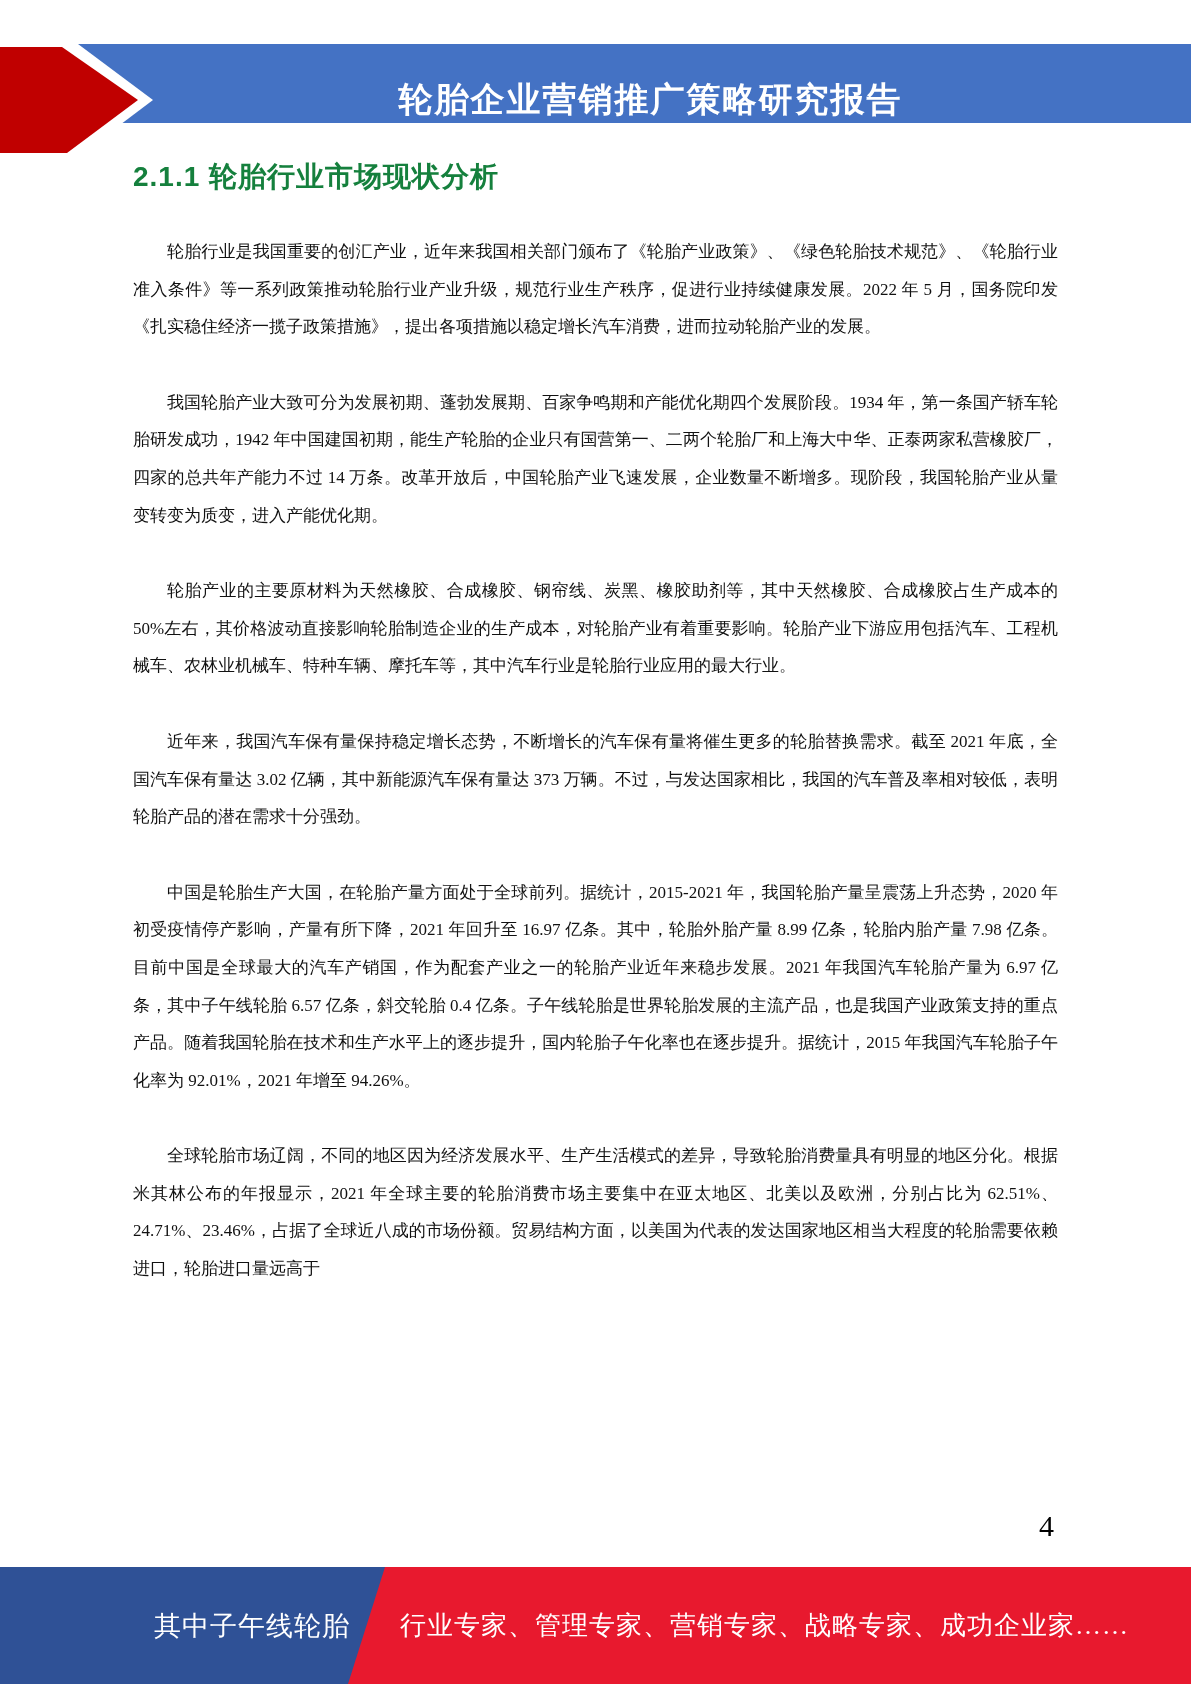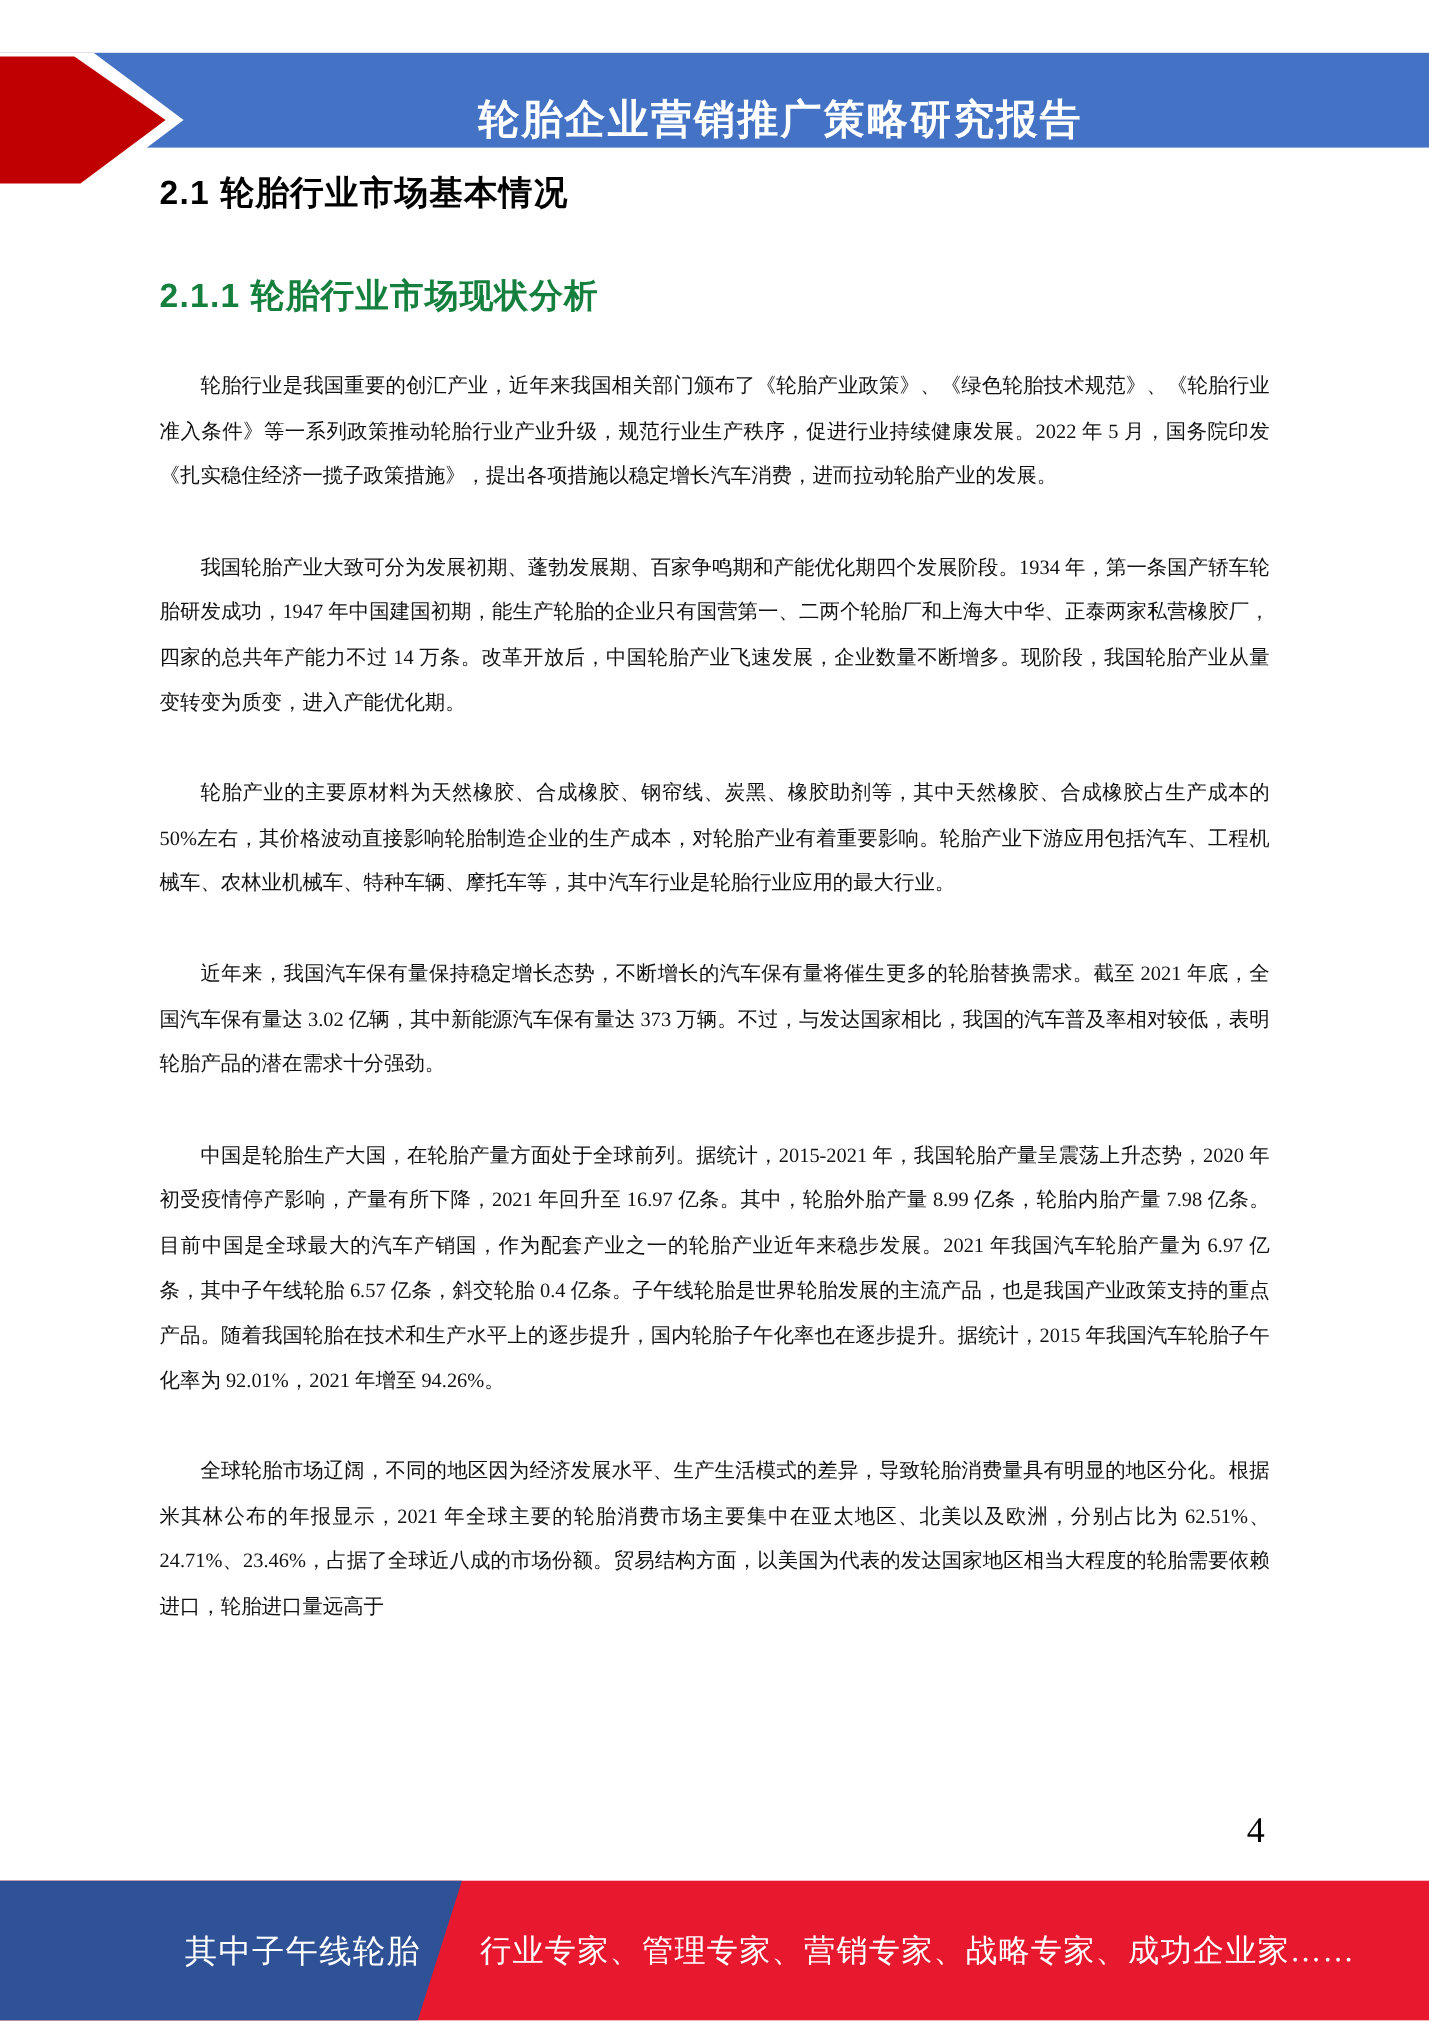--- a/index.html
+++ b/index.html
@@ -126,25 +126,24 @@
 
   <div class="header-banner">
     <svg class="chevron-svg" width="170" height="111" viewBox="0 0 170 111">
       <polygon class="chev-white" points="0,0 78,0 153,56 80,111 0,111"></polygon>
       <polygon class="chev-red" points="0,3 62,3 138,56 67,109 0,109"></polygon>
     </svg>
     <div class="header-title">轮胎企业营销推广策略研究报告</div>
   </div>
 
   <div class="content">
-    <div class="section-heading">2.1 轮胎行业市场基本情况</div>
     <div class="subsection-heading">2.1.1 轮胎行业市场现状分析</div>
 
     <p class="body-paragraph first">轮胎行业是我国重要的创汇产业，近年来我国相关部门颁布了《轮胎产业政策》、《绿色轮胎技术规范》、《轮胎行业准入条件》等一系列政策推动轮胎行业产业升级，规范行业生产秩序，促进行业持续健康发展。2022 年 5 月，国务院印发《扎实稳住经济一揽子政策措施》，提出各项措施以稳定增长汽车消费，进而拉动轮胎产业的发展。</p>
-    <p class="body-paragraph">我国轮胎产业大致可分为发展初期、蓬勃发展期、百家争鸣期和产能优化期四个发展阶段。1934 年，第一条国产轿车轮胎研发成功，1947 年中国建国初期，能生产轮胎的企业只有国营第一、二两个轮胎厂和上海大中华、正泰两家私营橡胶厂，四家的总共年产能力不过 14 万条。改革开放后，中国轮胎产业飞速发展，企业数量不断增多。现阶段，我国轮胎产业从量变转变为质变，进入产能优化期。</p>
+    <p class="body-paragraph">我国轮胎产业大致可分为发展初期、蓬勃发展期、百家争鸣期和产能优化期四个发展阶段。1934 年，第一条国产轿车轮胎研发成功，1942 年中国建国初期，能生产轮胎的企业只有国营第一、二两个轮胎厂和上海大中华、正泰两家私营橡胶厂，四家的总共年产能力不过 14 万条。改革开放后，中国轮胎产业飞速发展，企业数量不断增多。现阶段，我国轮胎产业从量变转变为质变，进入产能优化期。</p>
     <p class="body-paragraph">轮胎产业的主要原材料为天然橡胶、合成橡胶、钢帘线、炭黑、橡胶助剂等，其中天然橡胶、合成橡胶占生产成本的 50%左右，其价格波动直接影响轮胎制造企业的生产成本，对轮胎产业有着重要影响。轮胎产业下游应用包括汽车、工程机械车、农林业机械车、特种车辆、摩托车等，其中汽车行业是轮胎行业应用的最大行业。</p>
     <p class="body-paragraph">近年来，我国汽车保有量保持稳定增长态势，不断增长的汽车保有量将催生更多的轮胎替换需求。截至 2021 年底，全国汽车保有量达 3.02 亿辆，其中新能源汽车保有量达 373 万辆。不过，与发达国家相比，我国的汽车普及率相对较低，表明轮胎产品的潜在需求十分强劲。</p>
     <p class="body-paragraph">中国是轮胎生产大国，在轮胎产量方面处于全球前列。据统计，2015-2021 年，我国轮胎产量呈震荡上升态势，2020 年初受疫情停产影响，产量有所下降，2021 年回升至 16.97 亿条。其中，轮胎外胎产量 8.99 亿条，轮胎内胎产量 7.98 亿条。目前中国是全球最大的汽车产销国，作为配套产业之一的轮胎产业近年来稳步发展。2021 年我国汽车轮胎产量为 6.97 亿条，其中子午线轮胎 6.57 亿条，斜交轮胎 0.4 亿条。子午线轮胎是世界轮胎发展的主流产品，也是我国产业政策支持的重点产品。随着我国轮胎在技术和生产水平上的逐步提升，国内轮胎子午化率也在逐步提升。据统计，2015 年我国汽车轮胎子午化率为 92.01%，2021 年增至 94.26%。</p>
     <p class="body-paragraph">全球轮胎市场辽阔，不同的地区因为经济发展水平、生产生活模式的差异，导致轮胎消费量具有明显的地区分化。根据米其林公布的年报显示，2021 年全球主要的轮胎消费市场主要集中在亚太地区、北美以及欧洲，分别占比为 62.51%、24.71%、23.46%，占据了全球近八成的市场份额。贸易结构方面，以美国为代表的发达国家地区相当大程度的轮胎需要依赖进口，轮胎进口量远高于</p>
   </div>
 
   <div class="page-number">4</div>
 
   <div class="footer-banner">
     <svg class="footer-svg" width="1191" height="117" viewBox="0 0 1191 117">

